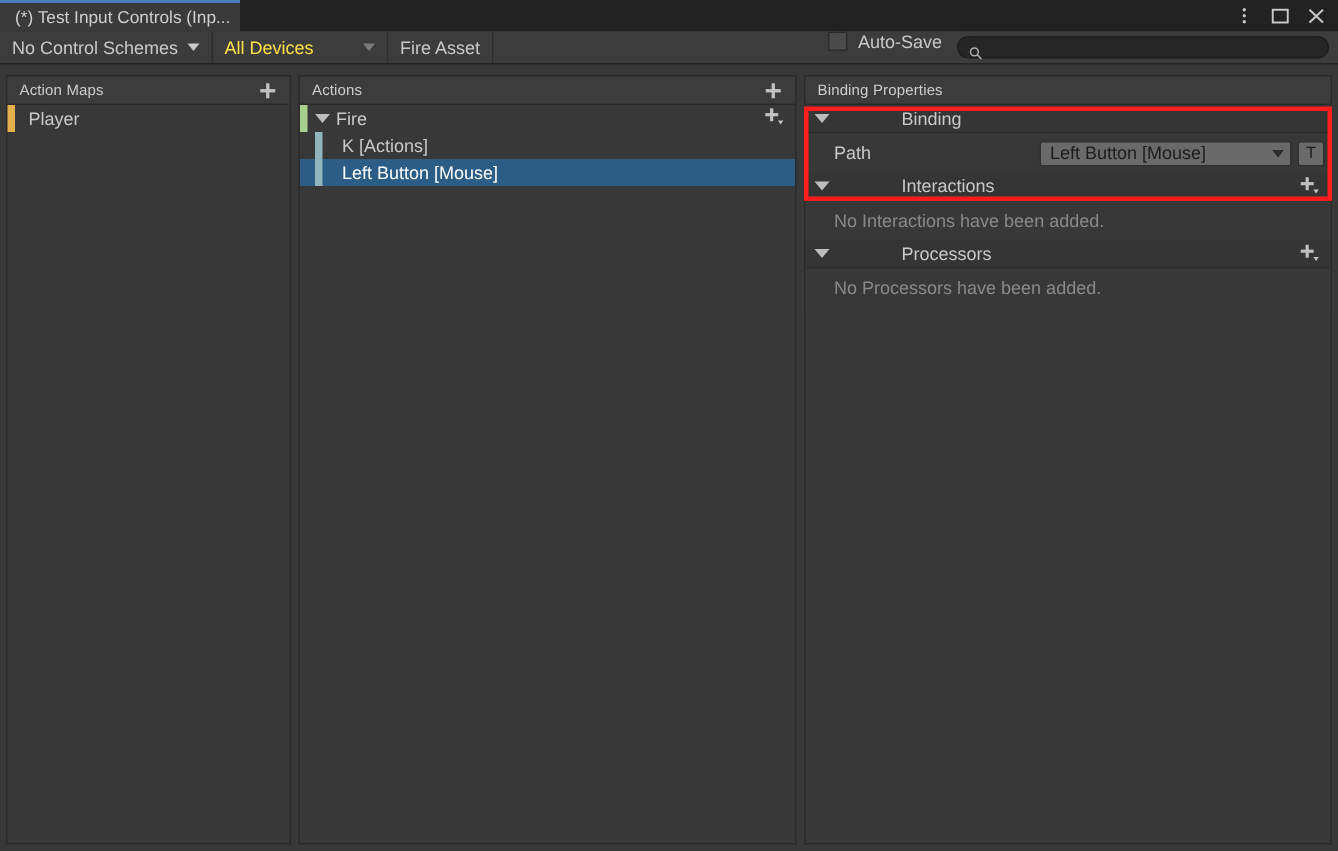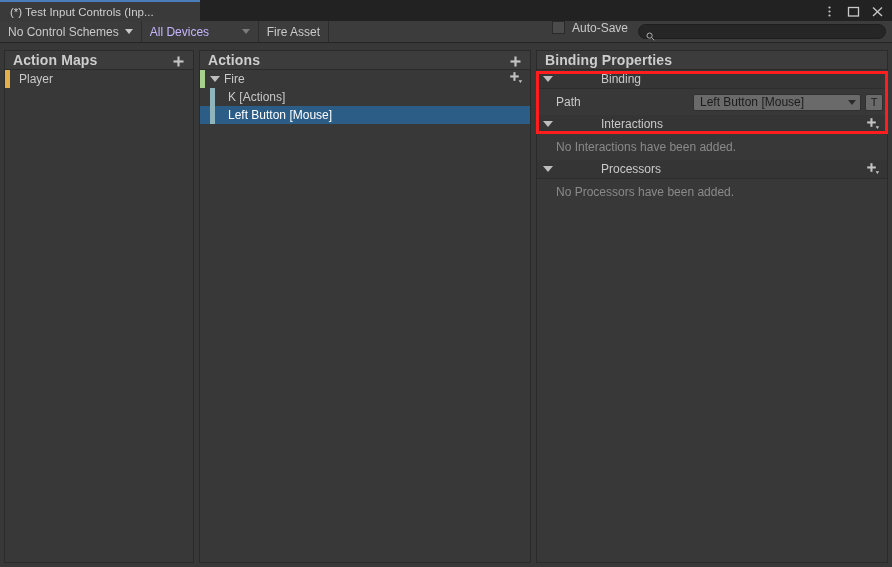--- a/index.html
+++ b/index.html
@@ -26,21 +26,21 @@
   
   .tabstrip {
     position: absolute;
     left: 0; top: 0;
     width: 892px; height: 21px;
     background: #222222;
   }
   .tab {
     position: absolute;
     left: 0; top: 0;
-    width: 200px; height: 21px;
+    width: 160px; height: 21px;
     background: #3a3a3a;
     border-top: 2px solid #4a7ebb;
     box-sizing: border-box;
     display: flex;
     align-items: center;
   }
   .tab-label {
     font-size: 11.5px;
     color: #cfcfcf;
     padding-left: 10px;
@@ -73,21 +73,21 @@
     display: flex;
     align-items: center;
     font-size: 12px;
     color: #c9c9c9;
     padding: 0 8px;
     border-right: 1px solid #2c2c2c;
     background: #3c3c3c;
     white-space: nowrap;
     cursor: default;
   }
-  .tb-btn.disabled { color: #c4b5fd; text-align: center; }
+  .tb-btn.disabled { color: #fde047; text-align: center; }
   .tb-caret {
     margin-left: 6px;
     width: 0; height: 0;
     border-left: 4px solid transparent;
     border-right: 4px solid transparent;
     border-top: 5px solid #c9c9c9;
   }
   .tb-caret.dim { border-top-color: #7b7b7b; }
   .tb-devices { width: 100px; justify-content: space-between; }
   .tb-spacer { flex: 1 1 auto; background: #3c3c3c; }
@@ -144,22 +144,22 @@
     height: 19px;
     background: #3c3c3c;
     border-bottom: 1px solid #2a2a2a;
     display: flex;
     align-items: center;
     justify-content: space-between;
     padding: 0 7px 0 8px;
     box-sizing: border-box;
   }
   .col-header-title {
-    font-size: 14px;
-    font-weight: bold;
+    font-size: 10px;
+    font-weight: normal;
     color: #cdcdcd;
     letter-spacing: 0.1px;
   }
 
   .plus-btn {
     width: 15px; height: 15px;
     display: flex; align-items: center; justify-content: center;
     cursor: default;
   }
   .plus-glyph { width: 13px; height: 13px; display:block; }

